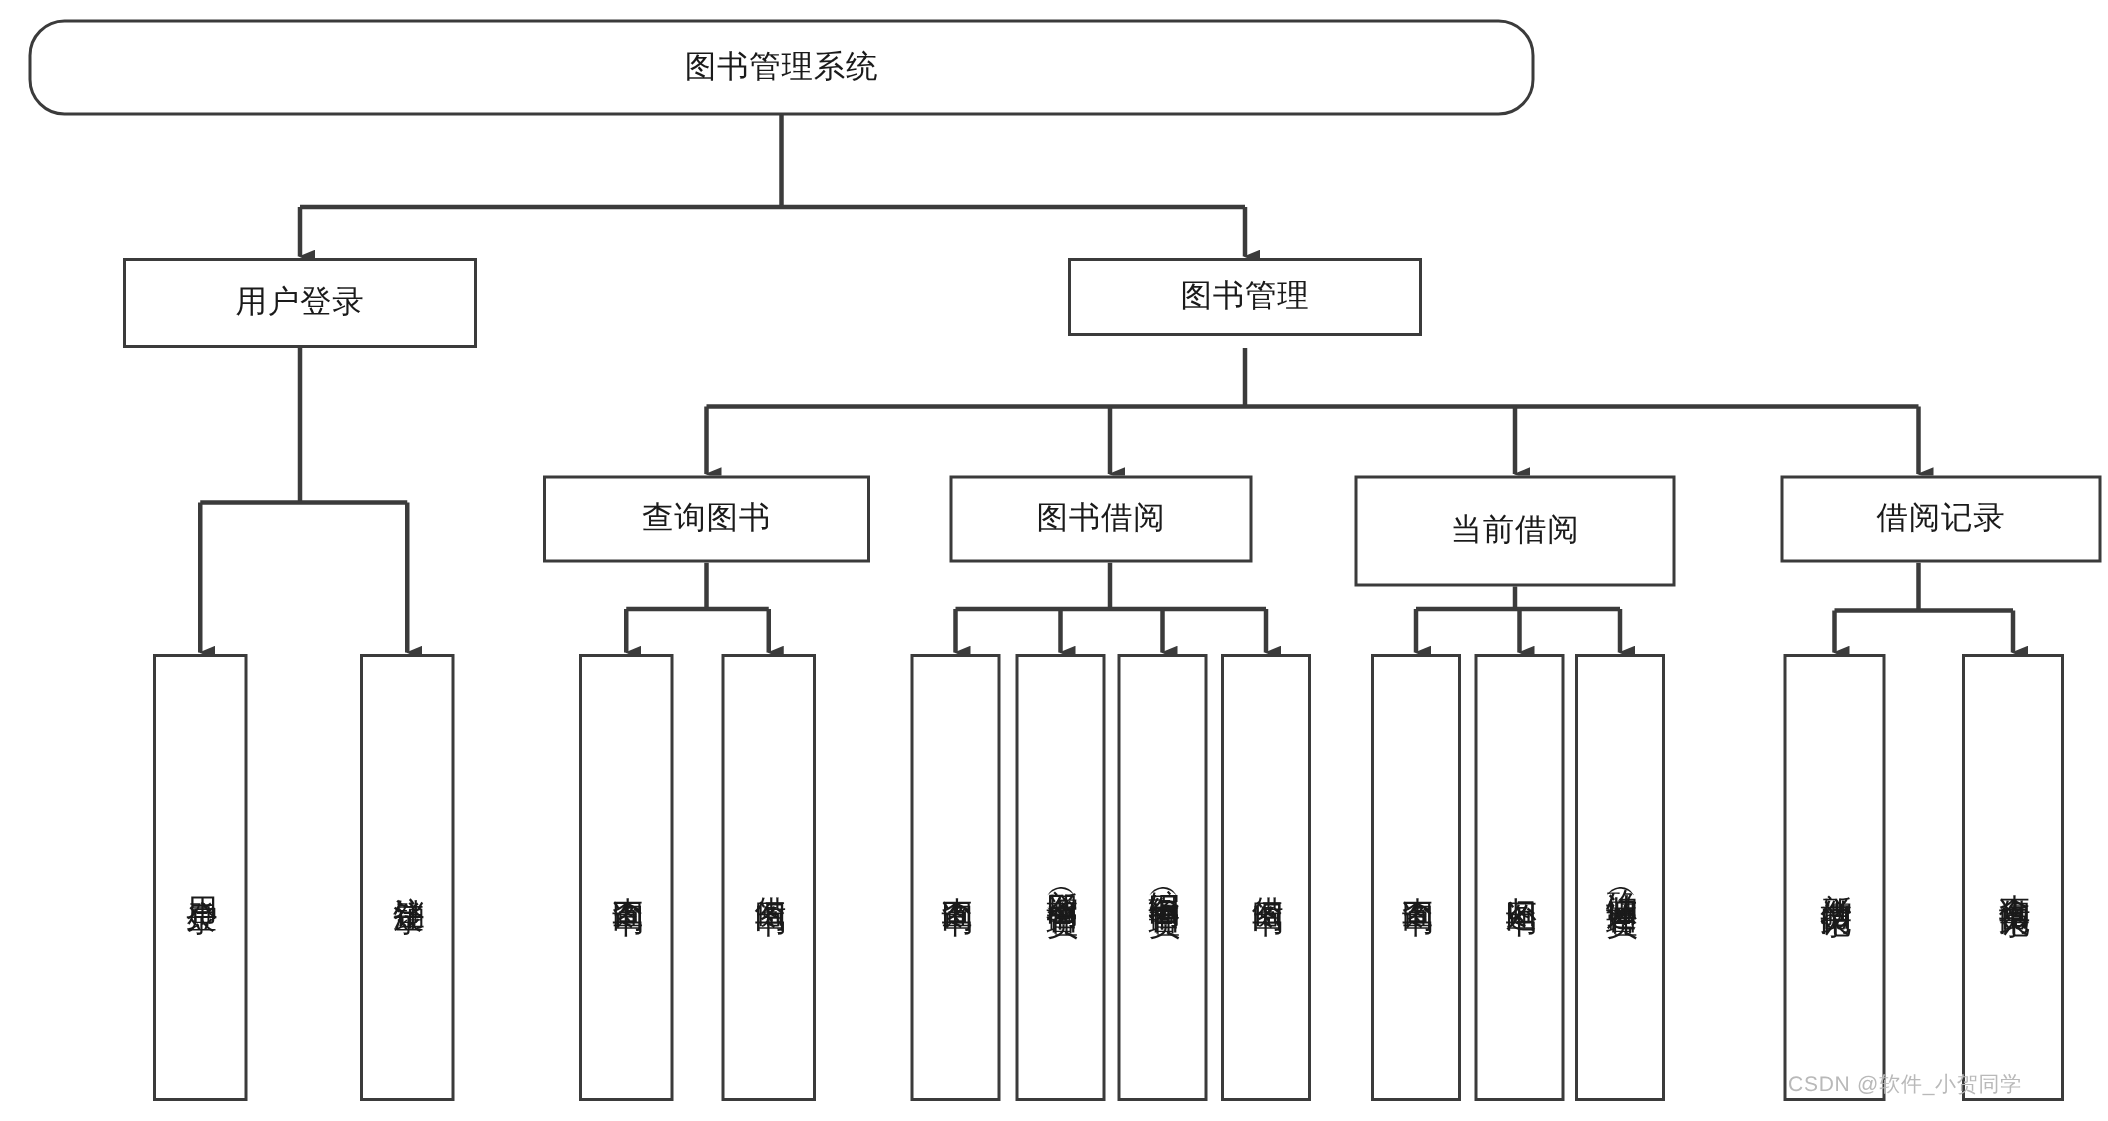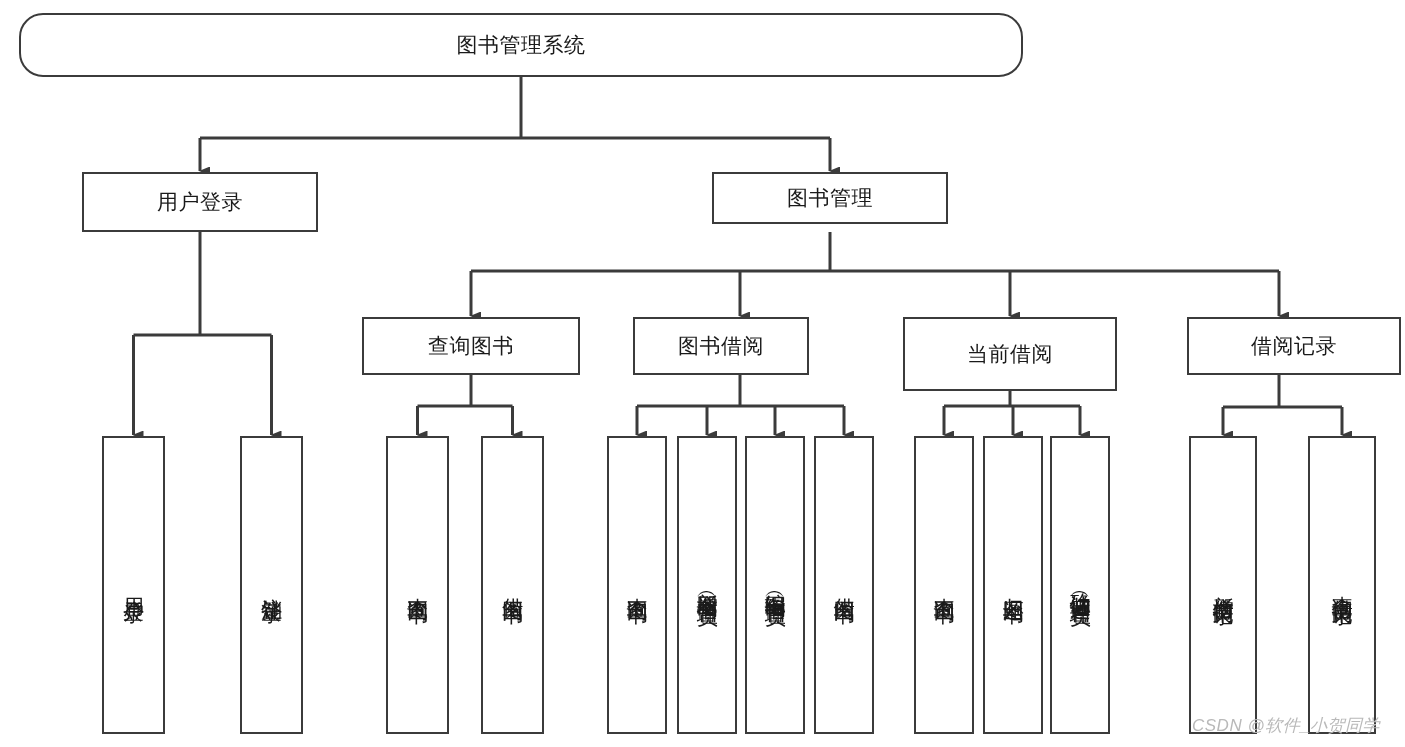--- a/index.html
+++ b/index.html
@@ -54,25 +54,24 @@
     writing-mode: vertical-rl;
     text-orientation: upright;
     font-size: 21px;
     letter-spacing: 2px;
     max-height: 100%;
   }
   .watermark {
     position: absolute;
     left: 1192px;
     top: 714px;
-    font-size: 17px;
+    font-size: 14px;
     color: #b9b9b9;
     white-space: nowrap;
     letter-spacing: 0.5px;
-    font-style: italic;
   }
 </style>
 </head>
 <body>
 
 <div id="diagram-root">
   <svg class="edges" viewBox="0 0 1405 747" xmlns="http://www.w3.org/2000/svg">
     <defs>
       <marker id="arrowhead" markerWidth="9" markerHeight="11" refX="4.5" refY="10" orient="auto" markerUnits="userSpaceOnUse">
         <polygon points="0,0 9,0 4.5,11" fill="#3b3b3b"></polygon>
@@ -120,21 +119,21 @@
       </div>
       <div class="node horiz" style="left: 82px; top: 172px; width: 236px; height: 60px;">
         <span class="label">用户登录</span>
       </div>
       <div class="node horiz" style="left: 712px; top: 172px; width: 236px; height: 52px;">
         <span class="label">图书管理</span>
       </div>
       <div class="node horiz" style="left: 362px; top: 317px; width: 218px; height: 58px;">
         <span class="label">查询图书</span>
       </div>
-      <div class="node horiz" style="left: 633px; top: 317px; width: 176px; height: 58px;">
+      <div class="node horiz" style="left: 633px; top: 317px; width: 202px; height: 58px;">
         <span class="label">图书借阅</span>
       </div>
       <div class="node horiz" style="left: 903px; top: 317px; width: 214px; height: 74px;">
         <span class="label">当前借阅</span>
       </div>
       <div class="node horiz" style="left: 1172px; top: 317px; width: 214px; height: 58px; margin-left: 15px;">
         <span class="label">借阅记录</span>
       </div>
       <div class="node vert" style="left: 102px; top: 436px; width: 63px; height: 298px;">
         <span class="label">用户登录</span>

